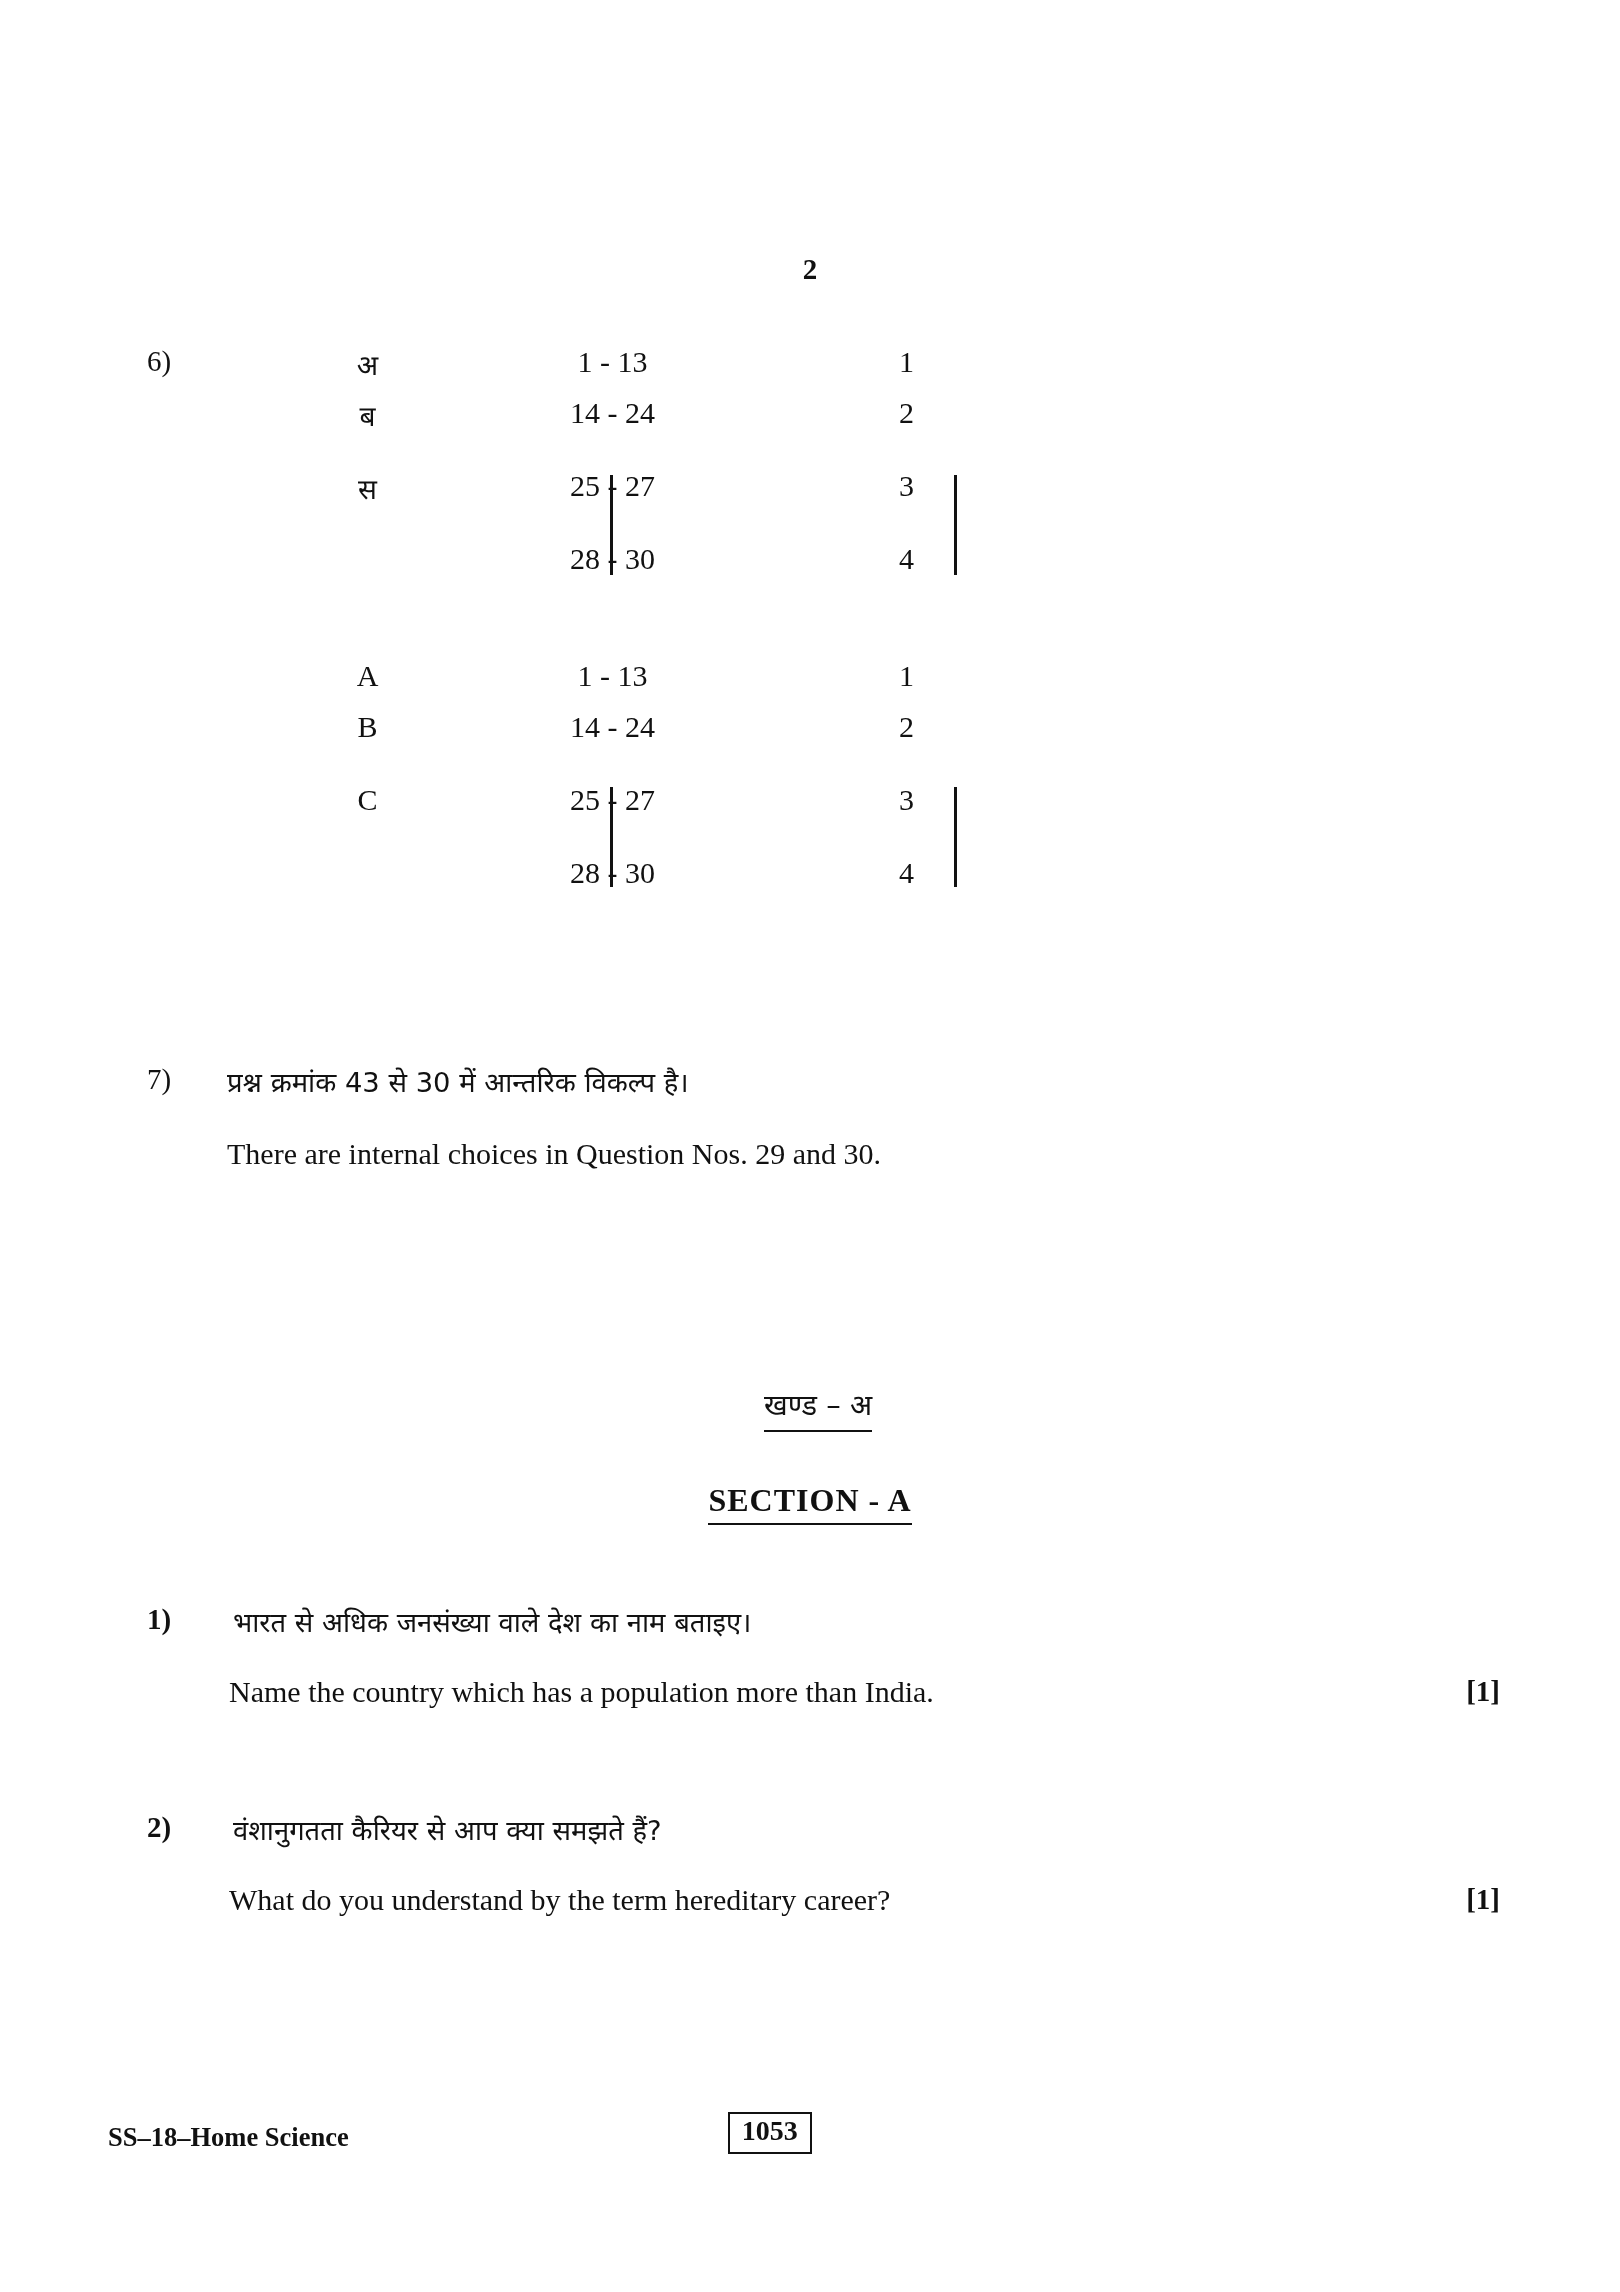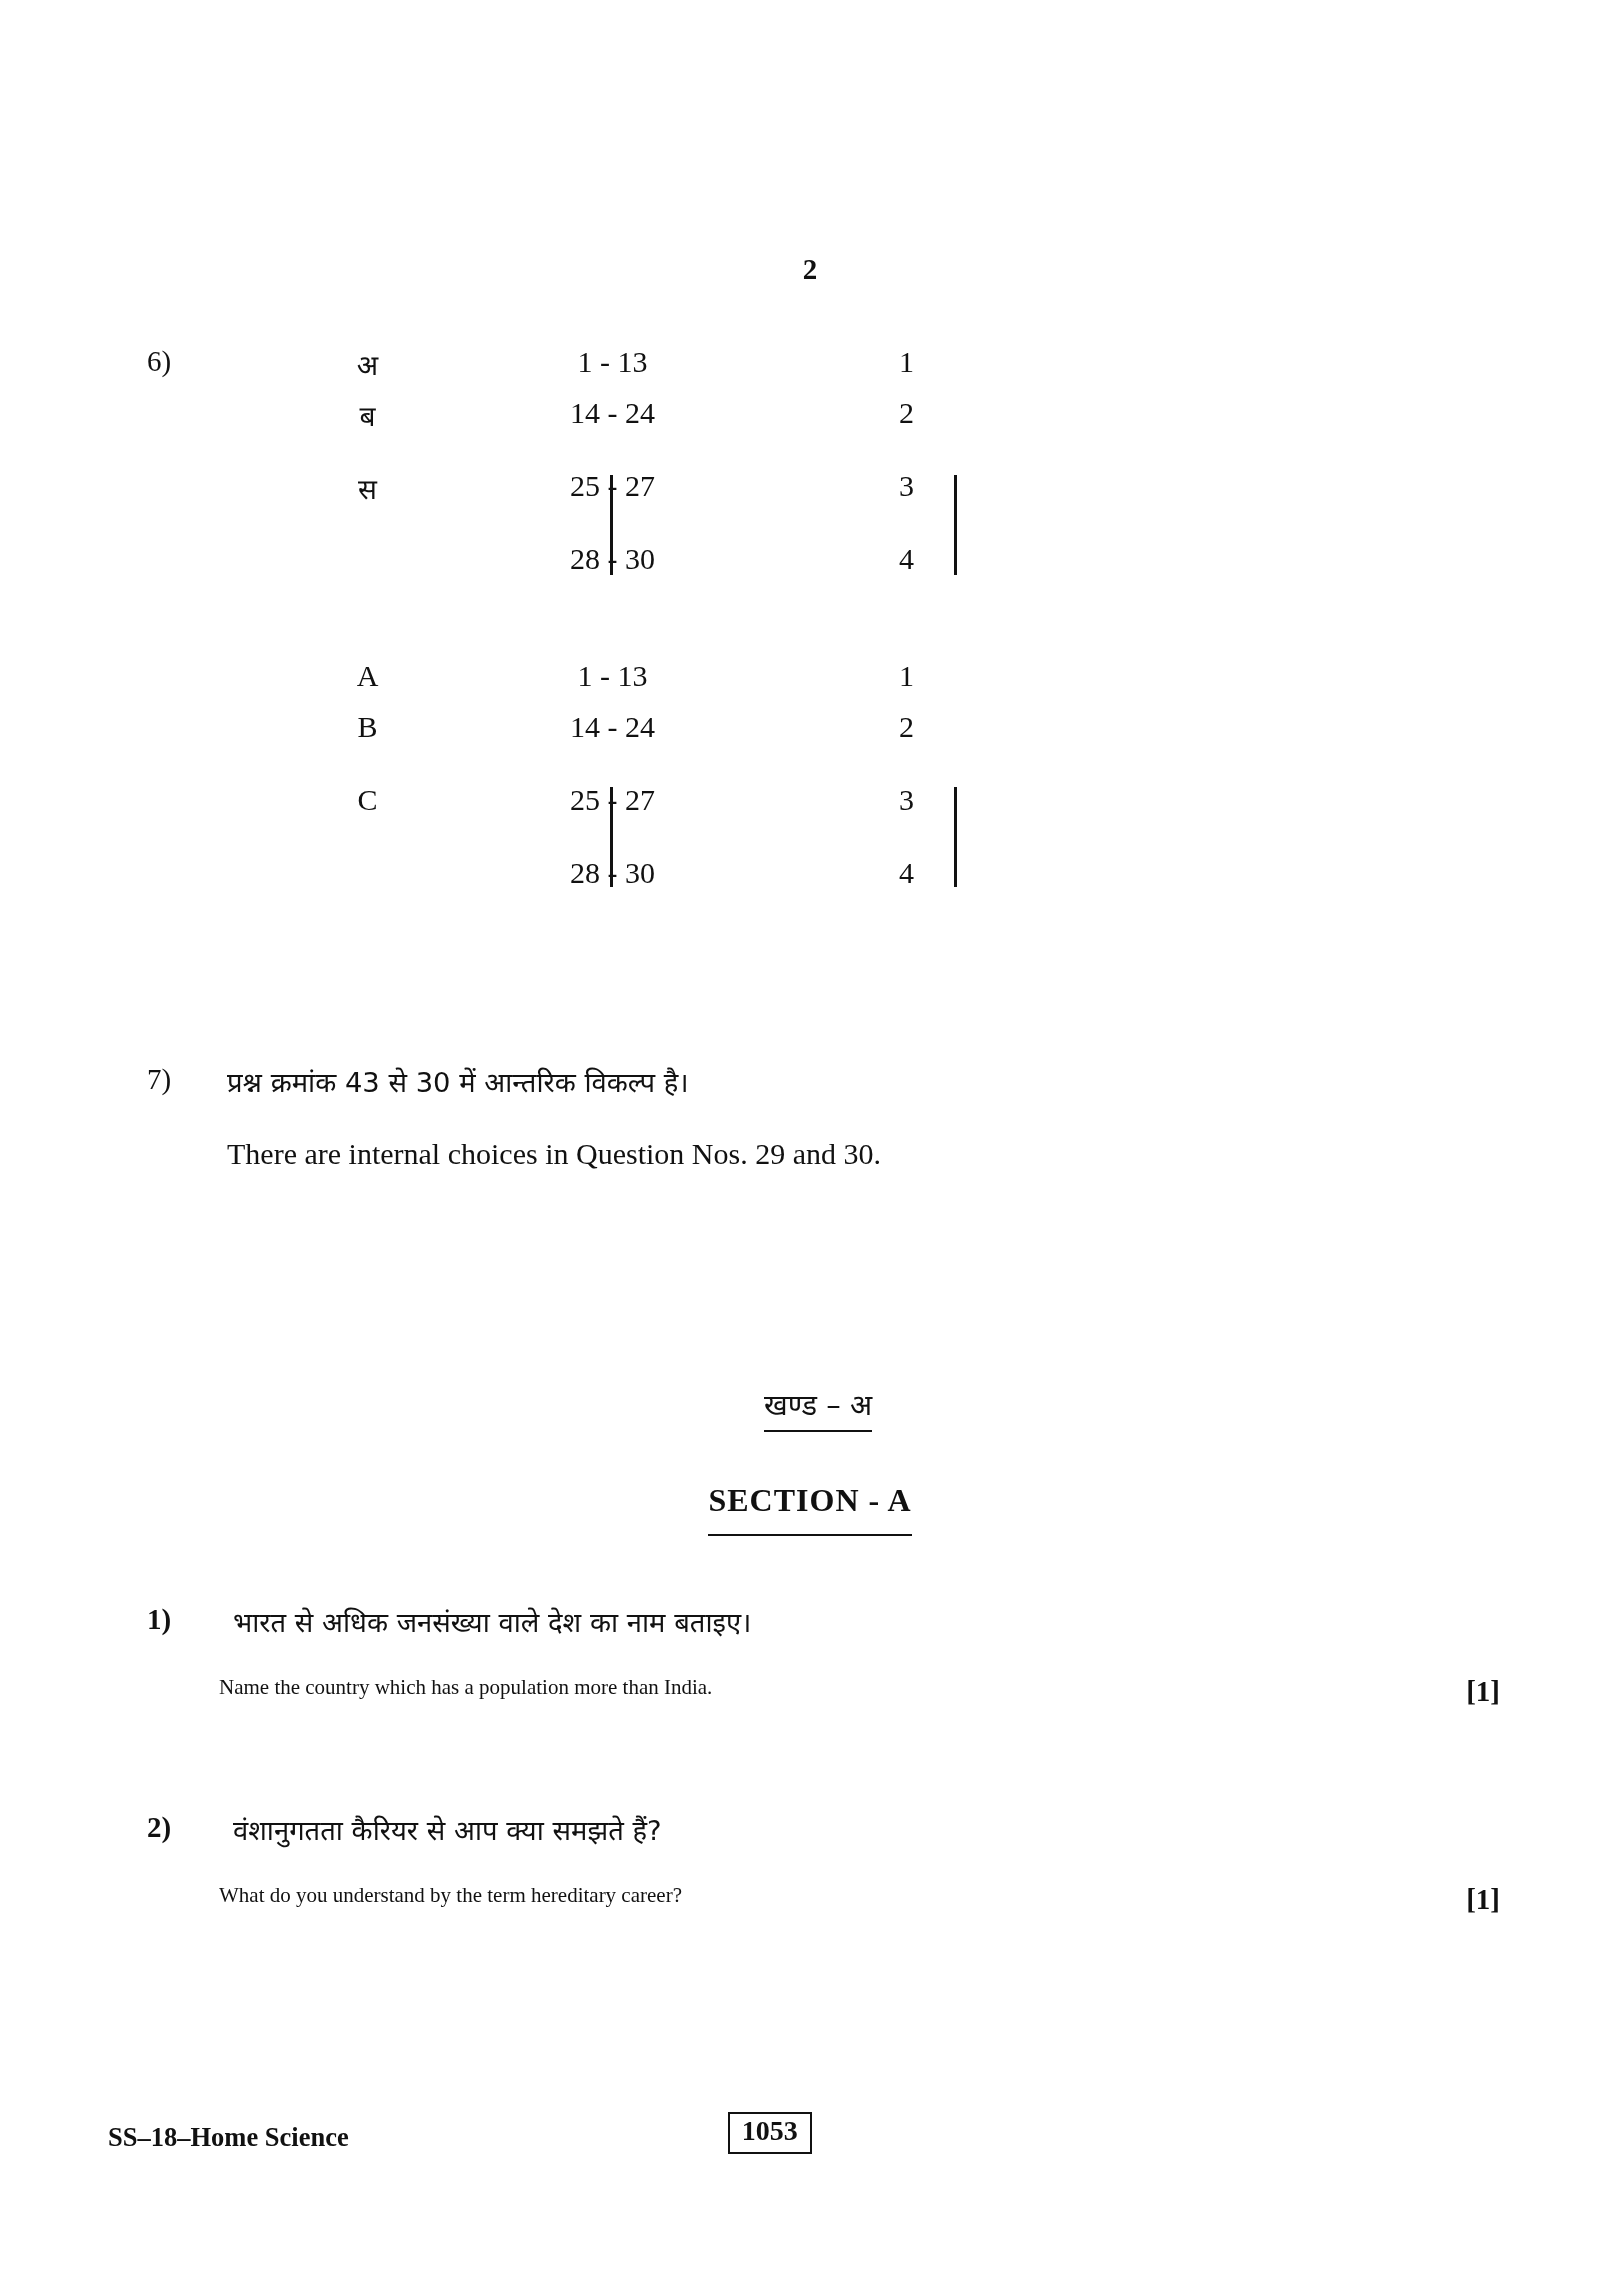--- a/index.html
+++ b/index.html
@@ -133,21 +133,21 @@
     left: 0;
     top: 1482px;
     width: 1620px;
     text-align: center;
     font-size: 32px;
     font-weight: bold;
     letter-spacing: 1px;
   }
   .sec-head-en span {
     border-bottom: 2.9px solid #111111;
-    padding-bottom: 16px;
+    padding-bottom: 5px;
     text-align: center;
   }
 
   
   .q {
     position: absolute;
     left: 147px;
     width: 1353px;
   }
   .q .qnum {
@@ -158,23 +158,23 @@
     font-weight: bold;
   }
   .q .q-hi {
     position: absolute;
     left: 86px;
     top: 0px;
     font-size: 27.4px;
   }
   .q .q-en {
     position: absolute;
-    left: 72px;
+    left: 82px;
     top: 72px;
-    font-size: 21px;
+    font-size: 30px;
   }
   .q .marks {
     position: absolute;
     right: 0px;
     top: 72px;
     font-size: 29px;
     font-weight: bold;
   }
 
   

